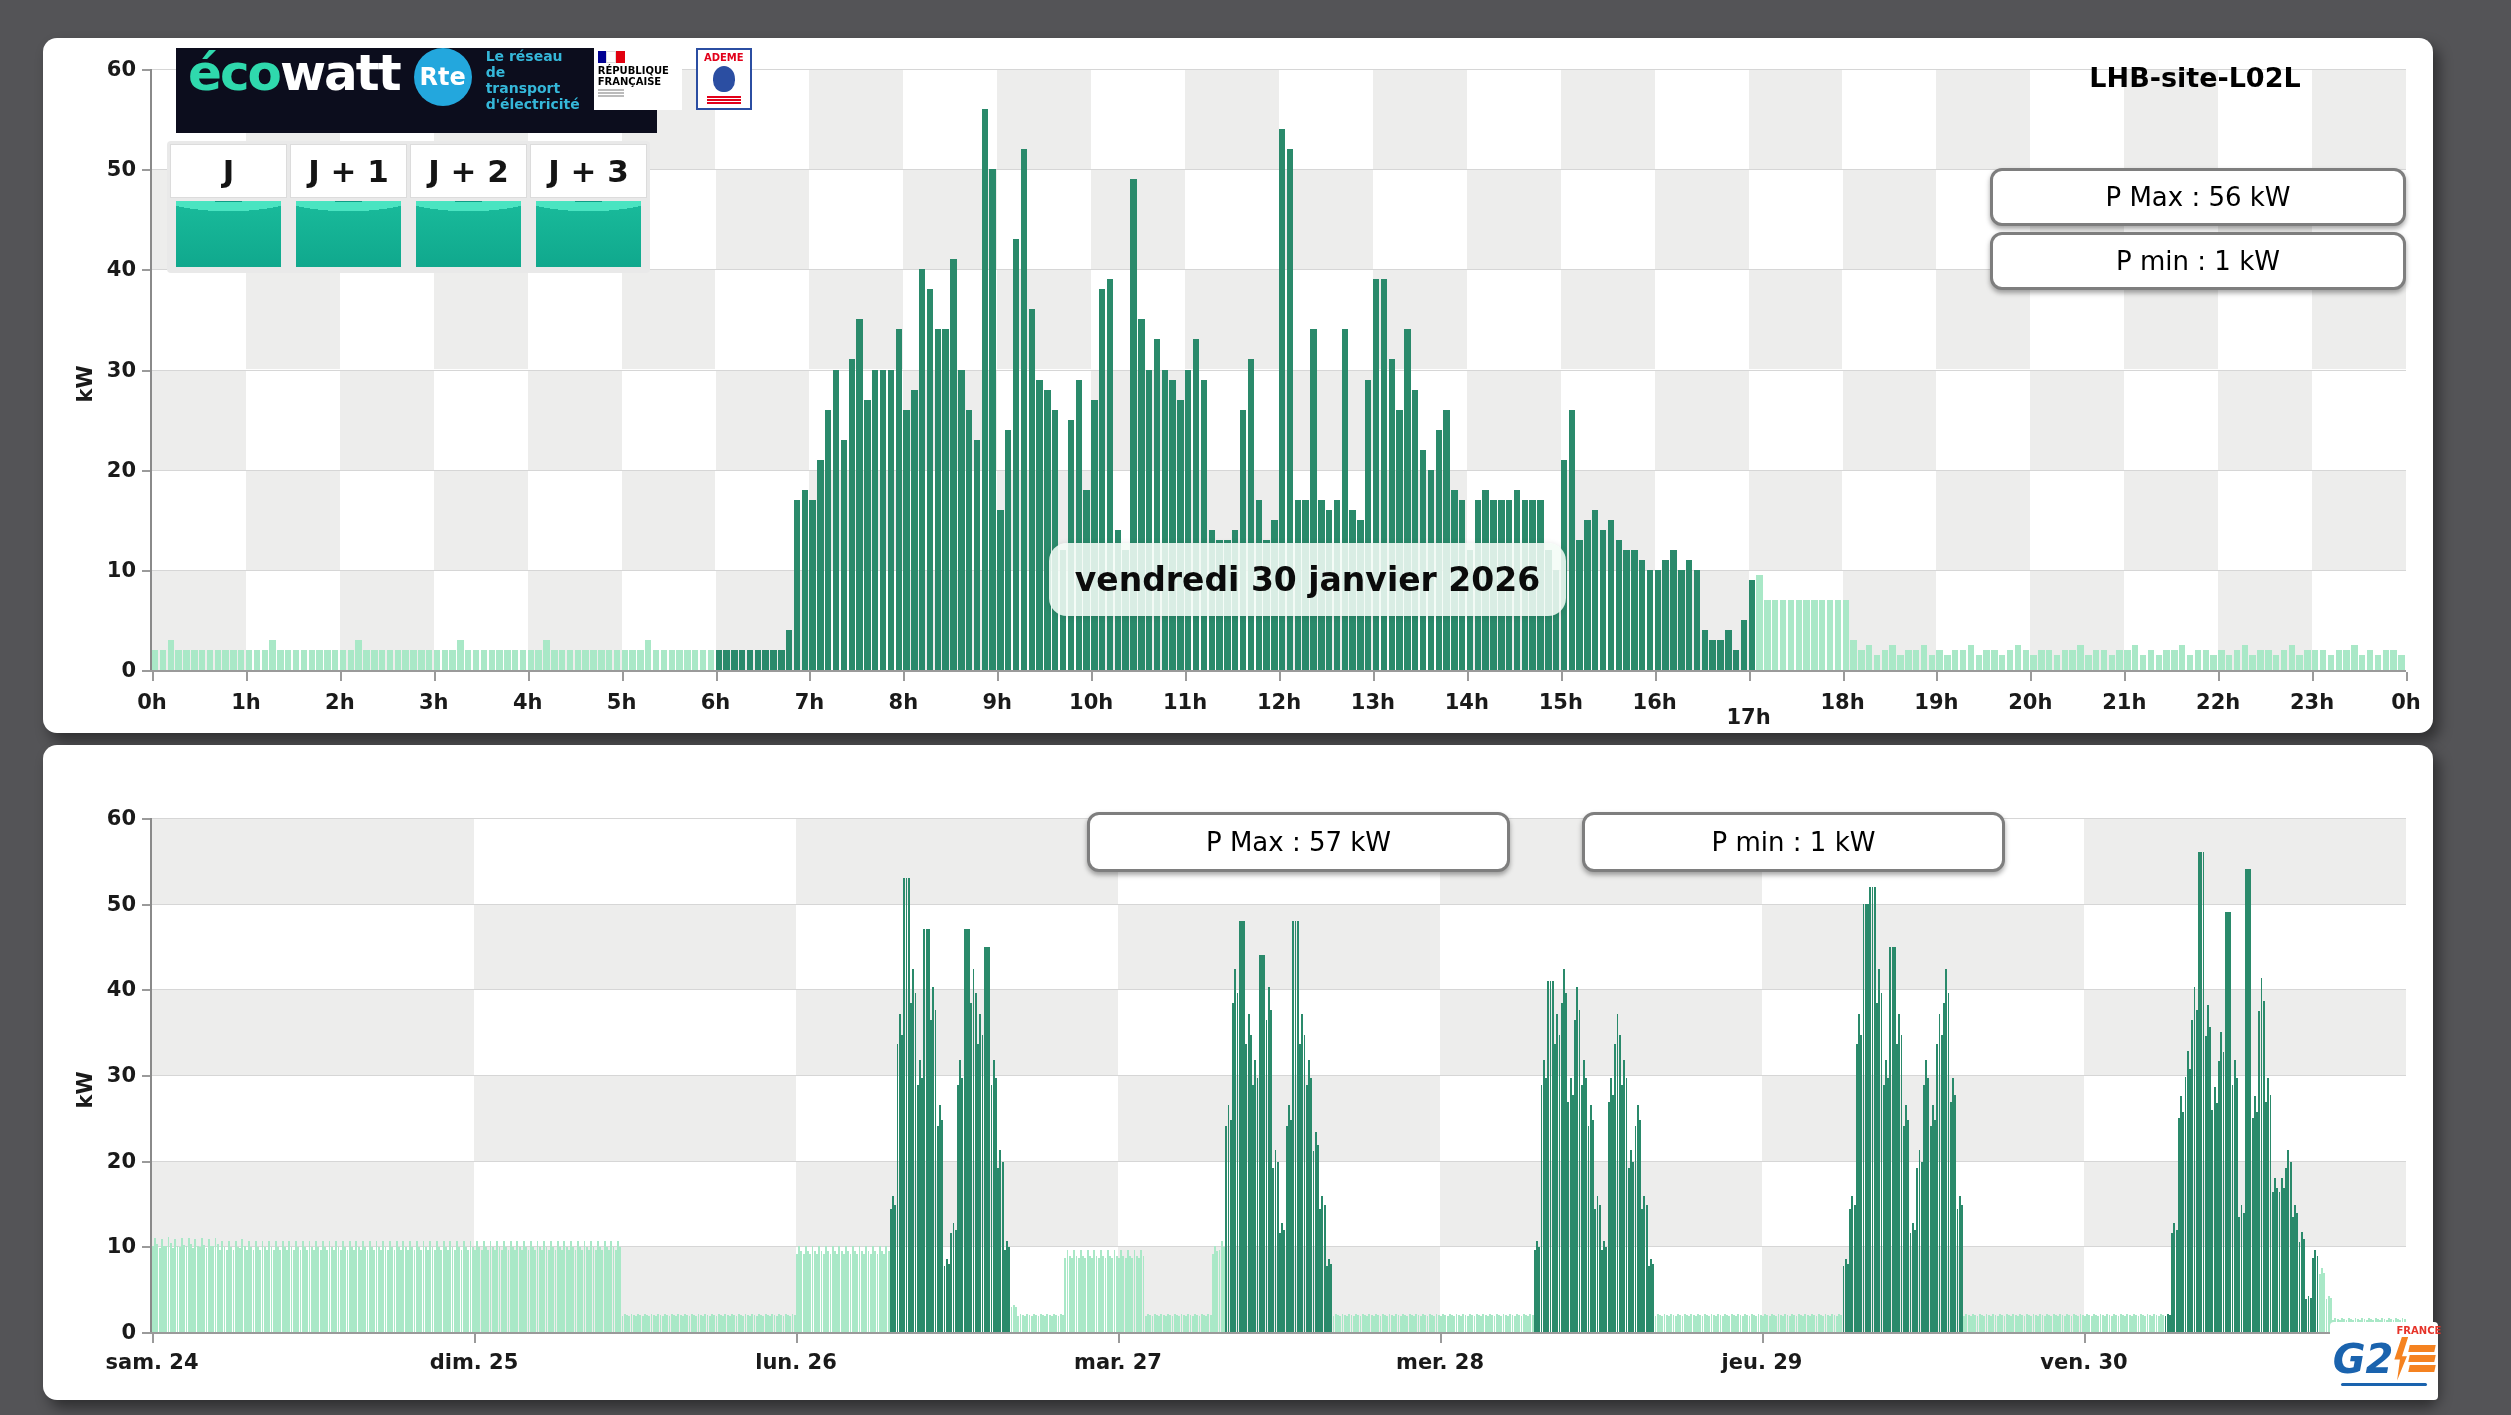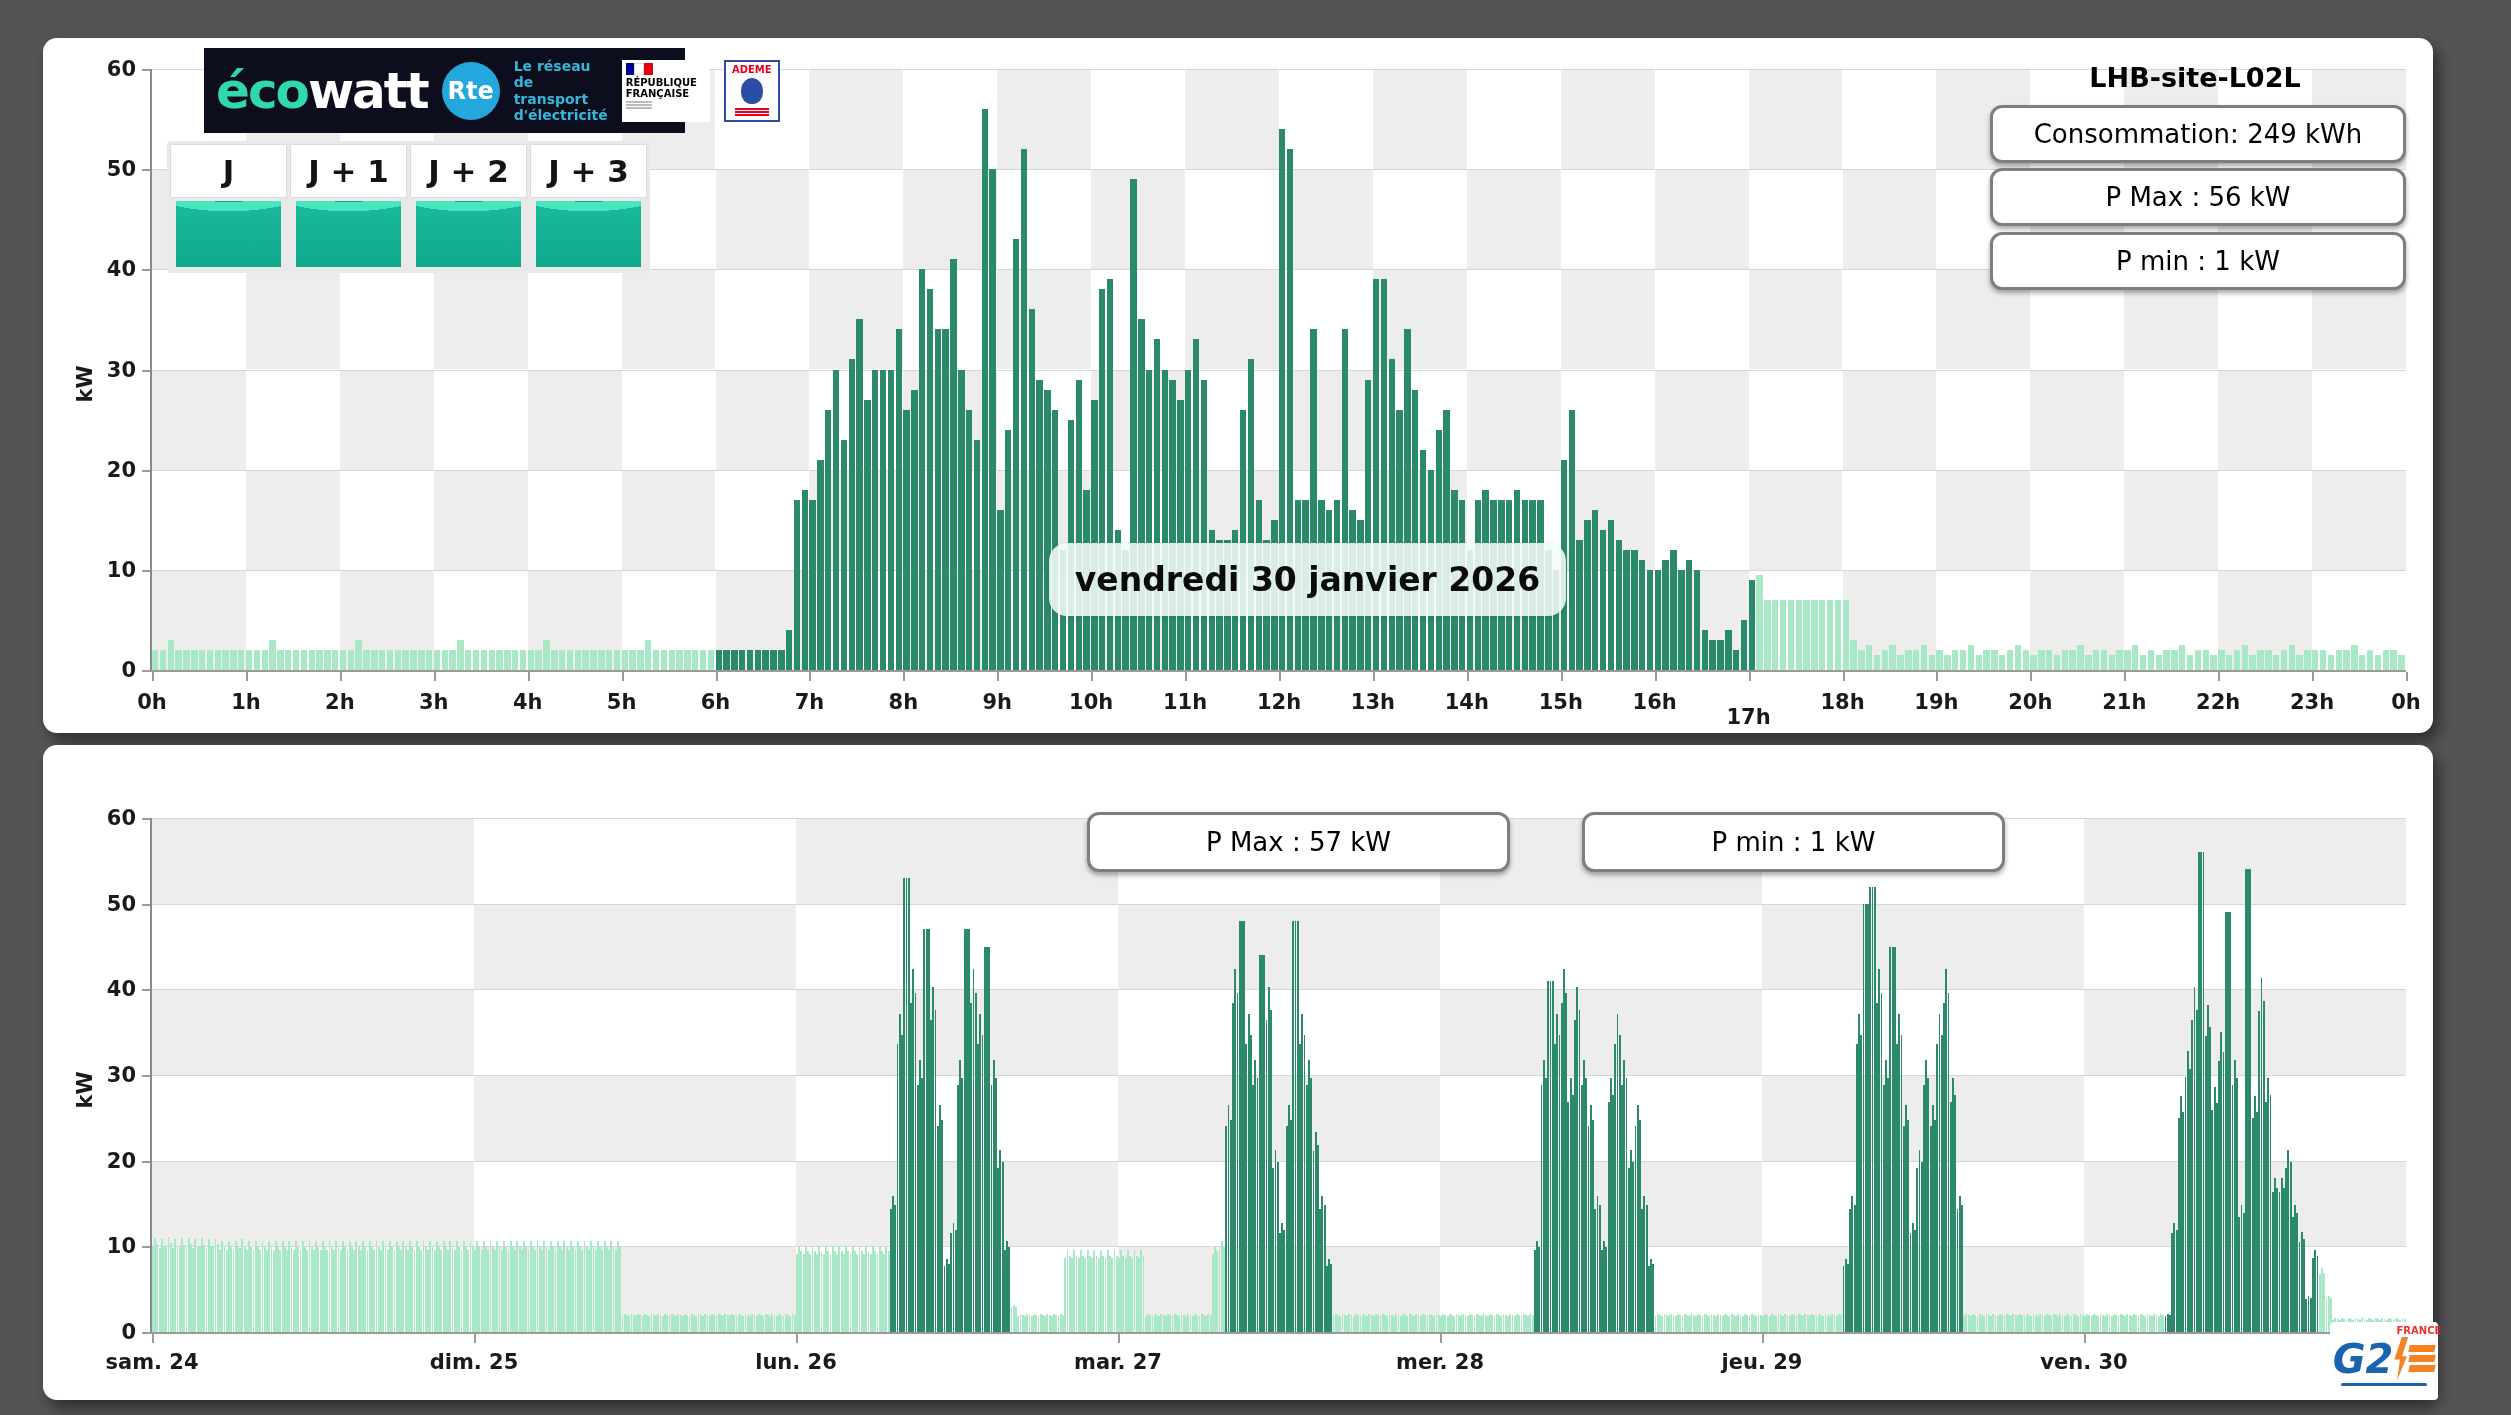--- a/index.html
+++ b/index.html
@@ -23,21 +23,21 @@
   .statbox{position:absolute;background:#fff;border:3px solid #7e7e7e;border-radius:12px;
            display:flex;align-items:center;justify-content:center;font-size:26px;color:#000;
            box-shadow:0 3px 5px rgba(0,0,0,0.35);}
   .site-title{position:absolute;left:1990px;top:62px;width:410px;text-align:center;
               font-size:27px;font-weight:bold;color:#000;}
   .date-label{position:absolute;left:1049px;top:543px;width:517px;height:73px;border-radius:18px;
               background:rgba(243,251,246,0.87);display:flex;align-items:center;justify-content:center;
               font-size:33px;font-weight:bold;color:#0b0b0b;box-shadow:0 1px 6px rgba(0,0,0,0.12);}
   
   .banner{position:absolute;left:176px;top:48px;width:481px;height:85px;background:#0c0d1d;
-          display:flex;align-items:center;gap:14px;padding:12px 12px;box-sizing:border-box;margin-left:28px;}
+          display:flex;gap:14px;padding:0 12px;box-sizing:border-box;}
   .ecowatt-text{font-size:50px;font-weight:800;letter-spacing:-2px;line-height:1;}
   .ecowatt-text .p1{color:#2fd9ad;}
   .ecowatt-text .p2{color:#ffffff;}
   .rte-circle{width:58px;height:58px;border-radius:50%;background:#23a7dd;color:#fff;
               display:flex;align-items:center;justify-content:center;font-size:24px;font-weight:bold;flex:0 0 auto;}
   .rte-tag{color:#35b7d9;font-size:14px;line-height:1.15;font-weight:600;}
   .rf-box{background:#fff;width:88px;height:62px;flex:0 0 auto;padding:3px 4px;box-sizing:border-box;}
   .rf-flag{display:flex;height:12px;width:27px;margin-bottom:2px;}
   .rf-flag i{flex:1;}
   .rf-name{font-size:10px;font-weight:bold;color:#000;line-height:1.1;}
@@ -1722,21 +1722,20 @@
       <div class="tile-head">J + 2</div>
       <div class="tile-sq"></div>
     </div>
     <div class="tile">
       <div class="tile-head">J + 3</div>
       <div class="tile-sq"></div>
     </div>
   </div>
 
   <div class="site-title">LHB-site-L02L</div>
-  <div class="statbox" style="left:1990px;top:105px;width:410px;height:52px;">Consommation: 249 kWh</div>
   <div class="statbox" style="left:1990px;top:168px;width:410px;height:52px;">P Max :  56 kW</div>
   <div class="statbox" style="left:1990px;top:232px;width:410px;height:52px;">P min : 1 kW</div>
   <div class="date-label">vendredi 30 janvier 2026</div>
 
   <div class="statbox" style="left:1087px;top:812px;width:417px;height:54px;">P Max :  57 kW</div>
   <div class="statbox" style="left:1582px;top:812px;width:417px;height:54px;">P min : 1 kW</div>
 
   <div class="g2e-plate">
     <div class="g2e-row">
       <span class="g2e-name">G2</span>

